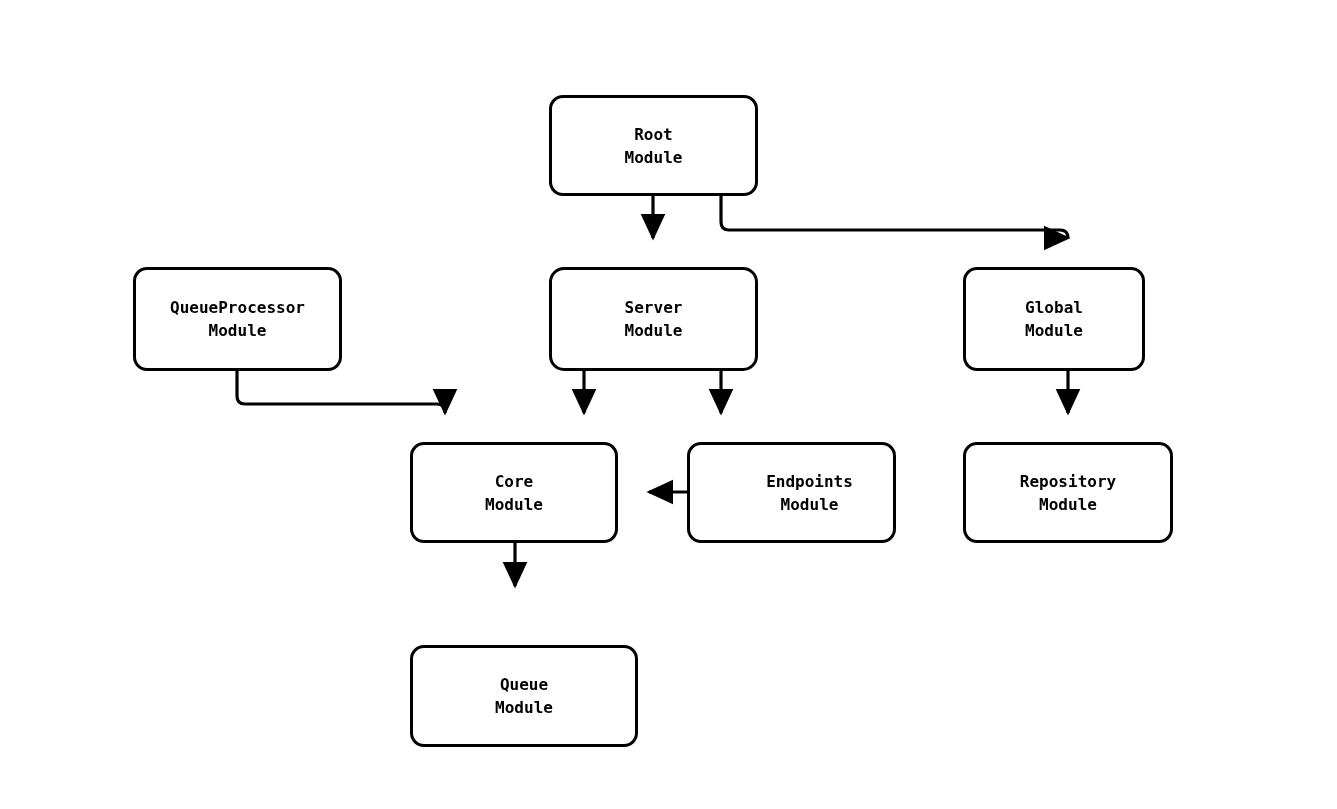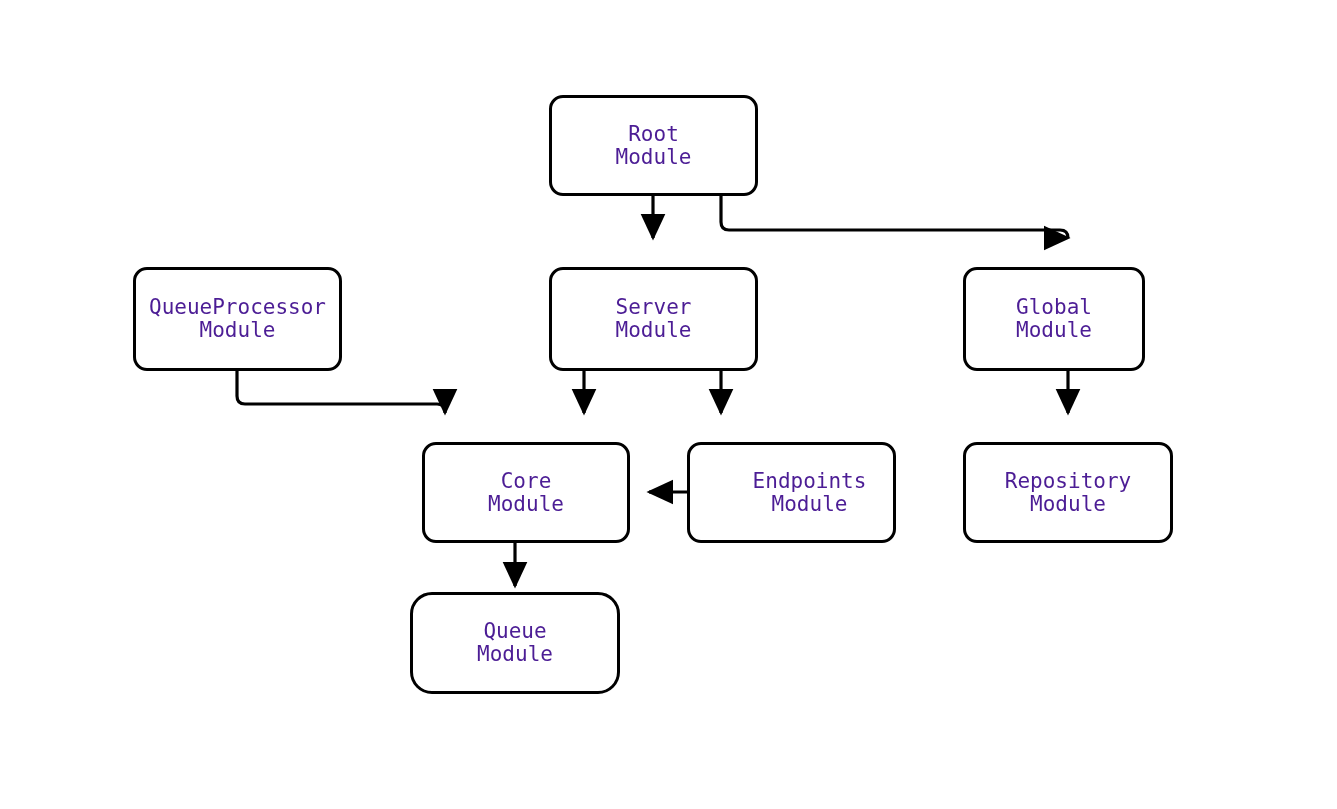--- a/index.html
+++ b/index.html
@@ -33,24 +33,24 @@
     background: #ffffff;
     border: 3px solid #000000;
     border-radius: 14px;
     display: flex;
     align-items: center;
     justify-content: center;
     z-index: 2;
   }
   .node-label {
     font-family: "DejaVu Sans Mono", "Liberation Mono", monospace;
-    font-size: 21px;
+    font-size: 16px;
     line-height: 23px;
-    font-weight: 400;
-    color: #4c1d95;
+    font-weight: 700;
+    color: #000000;
     text-align: center;
     white-space: pre-line;
     letter-spacing: 0px;
     user-select: none;
   }
 </style>
 </head>
 <body>
 
 <div id="diagram-root">
@@ -82,43 +82,43 @@
   <div class="node" style="left:549px; top:95px; width:209px; height:101px;">
     <span class="node-label">Root
 Module</span>
   </div>
 
   <div class="node" style="left:133px; top:267px; width:209px; height:104px;justify-content:center;">
     <span class="node-label">QueueProcessor
 Module</span>
   </div>
 
-  <div class="node" style="left:549px; top:267px; width:209px; height:104px;">
+  <div class="node" style="left:549px; top:267px; width:209px; height:104px;border-radius:15px;">
     <span class="node-label">Server
 Module</span>
   </div>
 
   <div class="node" style="left:963px; top:267px; width:182px; height:104px;">
     <span class="node-label">Global
 Module</span>
   </div>
 
-  <div class="node" style="left:410px; top:442px; width:208px; height:101px;margin-left:12px;">
+  <div class="node" style="left:410px; top:442px; width:208px; height:101px;">
     <span class="node-label">Core
 Module</span>
   </div>
 
   <div class="node" style="left:687px; top:442px; width:209px; height:101px;padding-left:36px;">
     <span class="node-label">Endpoints
 Module</span>
   </div>
 
   <div class="node" style="left:963px; top:442px; width:210px; height:101px;align-items:center;">
     <span class="node-label">Repository
 Module</span>
   </div>
 
-  <div class="node" style="left:410px; top:592px; width:210px; height:102px;border-radius:22px;">
+  <div class="node" style="left:410px; top:645px; width:228px; height:102px;">
     <span class="node-label">Queue
 Module</span>
   </div>
 
 </div>
 
 </body></html>

